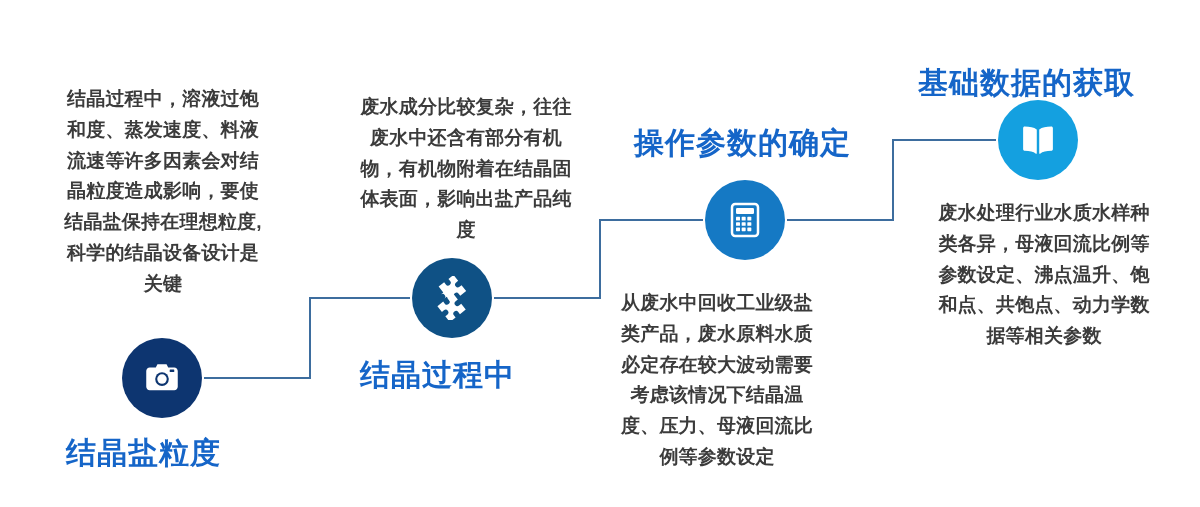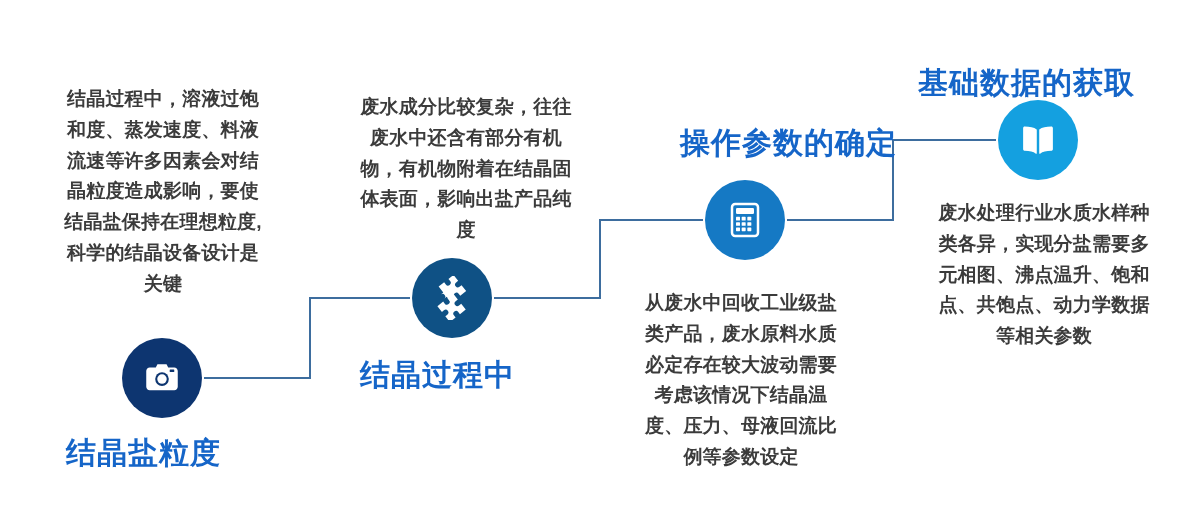--- a/index.html
+++ b/index.html
@@ -53,22 +53,22 @@
   #title-1 {left:66px; top:436px;text-align:right;}
   #body-1  {left:58px; top:84px;  width:210px;}
 
   
   #circle-2{left:412px;top:258px;background:#0f5185;}
   #title-2 {left:360px;top:358px;}
   #body-2  {left:352px;top:92px;  width:228px;}
 
   
   #circle-3{left:705px;top:180px;background:#1579c4;}
-  #title-3 {left:634px;top:126px;margin-left:46px;}
-  #body-3  {left:636px;top:288px; width:210px;}
+  #title-3 {left:634px;top:126px;}
+  #body-3  {left:612px;top:288px; width:210px;}
 
   
   #circle-4{left:998px;top:100px;background:#14a0e0;}
   #title-4 {left:918px;top:46px;margin-top:20px;}
   #body-4  {left:930px;top:198px; width:228px;}
 </style>
 </head>
 <body>
 
 <div id="canvas">
@@ -141,16 +141,16 @@
       <span>
         <svg width="42" height="42" viewBox="0 0 24 24">
           <path d="M11.3 6.0C9.6 4.8 7.4 4.3 4.4 4.3c-.5 0-.9.4-.9.9v12.1c0 .5.4.9.9.9 2.9 0 4.9.5 6.4 1.6.2.2.5.1.5-.2V6.3c0-.1 0-.2-.1-.3z" fill="#ffffff"></path>
           <path d="M12.7 6.0c1.7-1.2 3.9-1.7 6.9-1.7.5 0 .9.4.9.9v12.1c0 .5-.4.9-.9.9-2.9 0-4.9.5-6.4 1.6-.2.2-.5.1-.5-.2V6.3c0-.1 0-.2.1-.3z" fill="#ffffff"></path>
           <rect x="11.55" y="5.2" width="1.0" height="15.4" rx=".3" fill="#14a0e0"></rect>
           <path d="M3.5 5.2h17v1.4h-17z" fill="#14a0e0" opacity="0"></path>
         </svg>
       </span>
     </div>
     <div class="node-title" id="title-4">基础数据的获取</div>
-    <div class="node-body" id="body-4">废水处理行业水质水样种类各异，实现分盐需要多元相图、沸点温升、饱和点、共饱点、动力学数据等相关参数</div>
+    <div class="node-body" id="body-4">废水处理行业水质水样种类各异，母液回流比例等参数设定、沸点温升、饱和点、共饱点、动力学数据等相关参数</div>
   </div>
 
 </div>
 
 </body></html>

